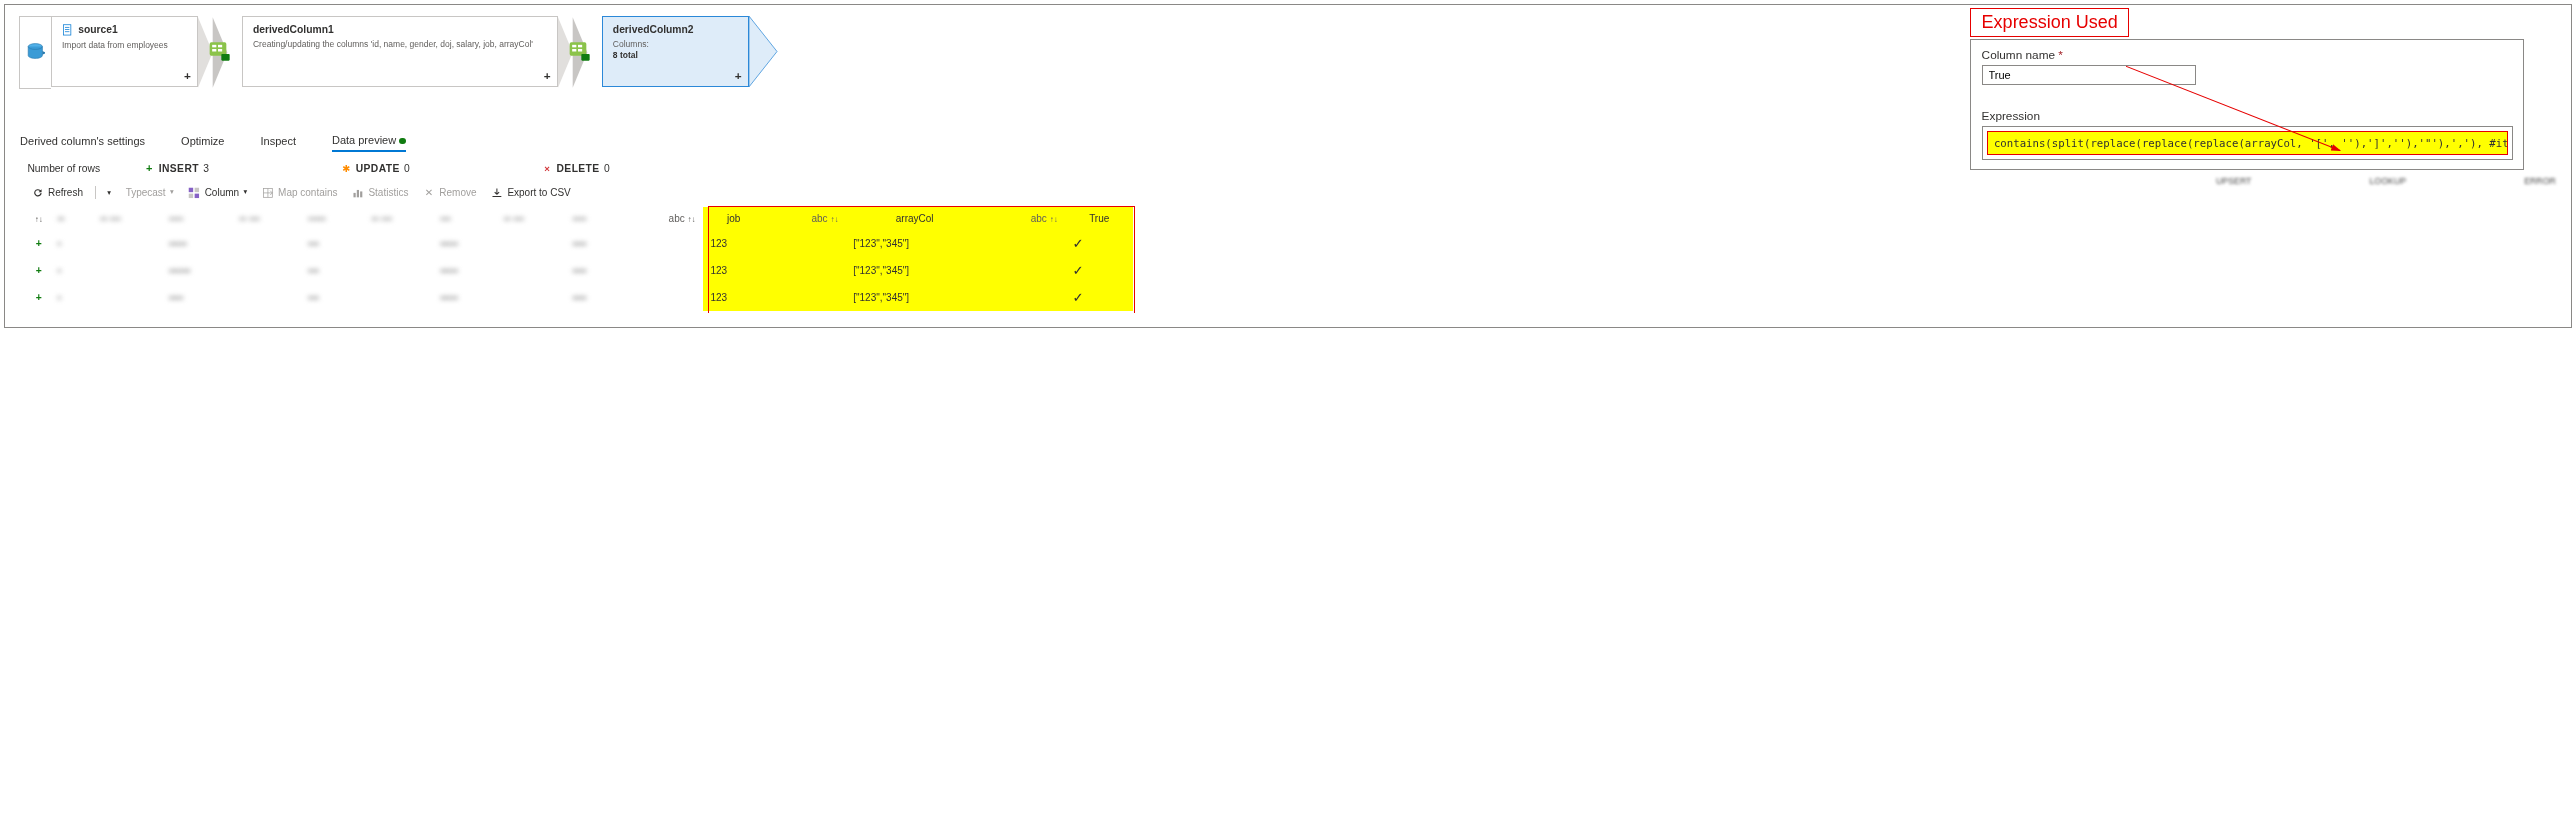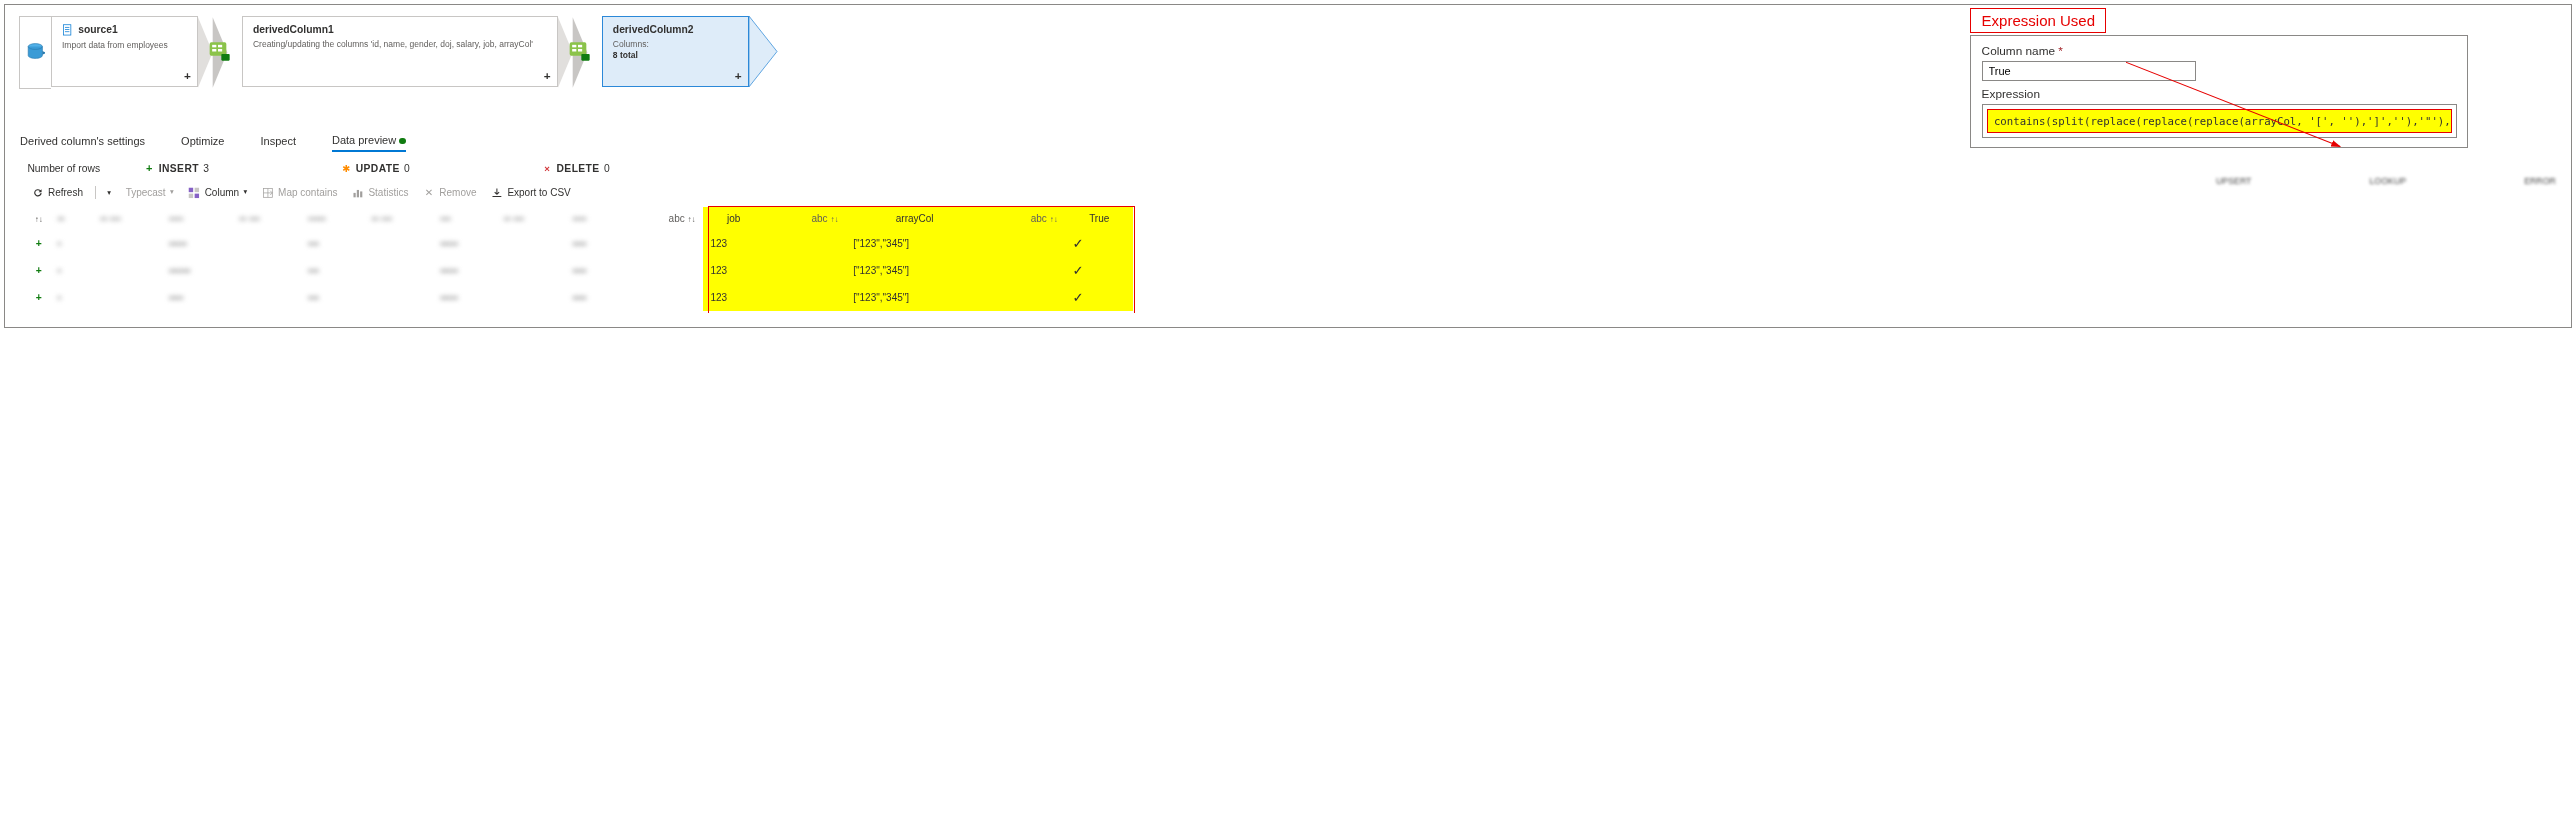--- a/index.html
+++ b/index.html
@@ -102,21 +102,21 @@
   
   .expr-used-container{
     position:absolute;
     top: 2.9px;
     right: 10.3px;
     width:590px;
   }
   .expr-used-box{
     border:1.1px solid #e60000;
     color:#e60000;
-    font-size:15px;
+    font-size:18px;
     display:inline-block;
     padding:2.9px 10.3px;
     background:#fff;
     margin-bottom:1.5px;
   }
   .expr-panel .lbl{
     font-size:11.8px;
     margin:2.9px 0 2.9px 0;
   }
   .req{ color:#a4262c; }
@@ -322,32 +322,32 @@
 
     <div class="arrow-end">
       <svg viewBox="0 0 40 96">
           <polygon points="0,0 38,48 0,96" fill="#deecf9" stroke="#2b88d8"></polygon>
         </svg>
     </div>
   </div>
 
   <div class="expr-used-container">
     <div class="expr-used-box">Expression Used</div>
-    <div class="expr-panel" style="position:relative;top:0;right:0;width:498px">
+    <div class="expr-panel" style="position:relative;top:0;right:0;width:554px">
       <svg class="red-arrow" viewBox="0 0 340 130">
         <defs>
             <marker id="ah" markerWidth="10" markerHeight="10" refX="8" refY="3" orient="auto">
               <path d="M0,0 L9,3 L0,6 z" fill="#e60000"></path>
             </marker>
           </defs>
         <line x1="-40" y1="-10" x2="290" y2="120" stroke="#e60000" stroke-width="1.5" marker-end="url(#ah)"></line>
       </svg>
       <div class="lbl"><span>Column name</span> <span class="req">*</span></div>
       <input class="col-name-input" value="True" style="">
-      <div class="lbl" style="margin-top:6px">Expression</div>
+      <div class="lbl" style="margin-top:24px">Expression</div>
       <div class="expr-box">
         <div class="expr-code">contains(split(replace(replace(replace(arrayCol, '[', ''),']',''),'"'),','), #item == job)</div>
       </div>
     </div>
   </div>
 
   <div class="status-strip">
     <span>UPSERT</span>
       <span>LOOKUP</span>
       <span>ERROR</span>

